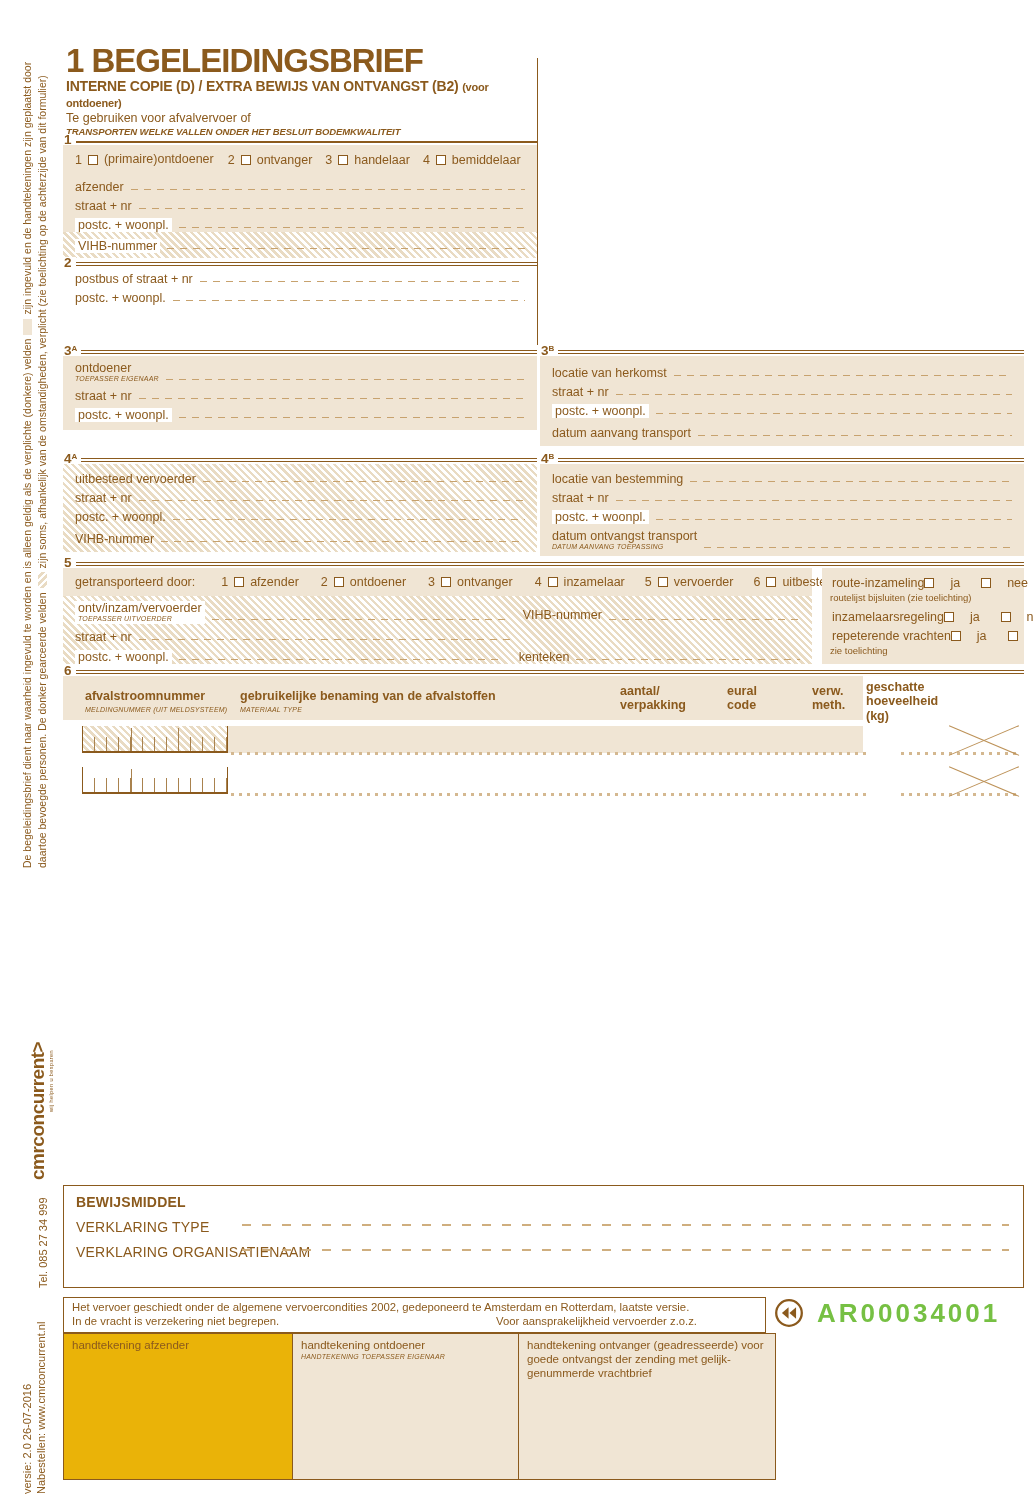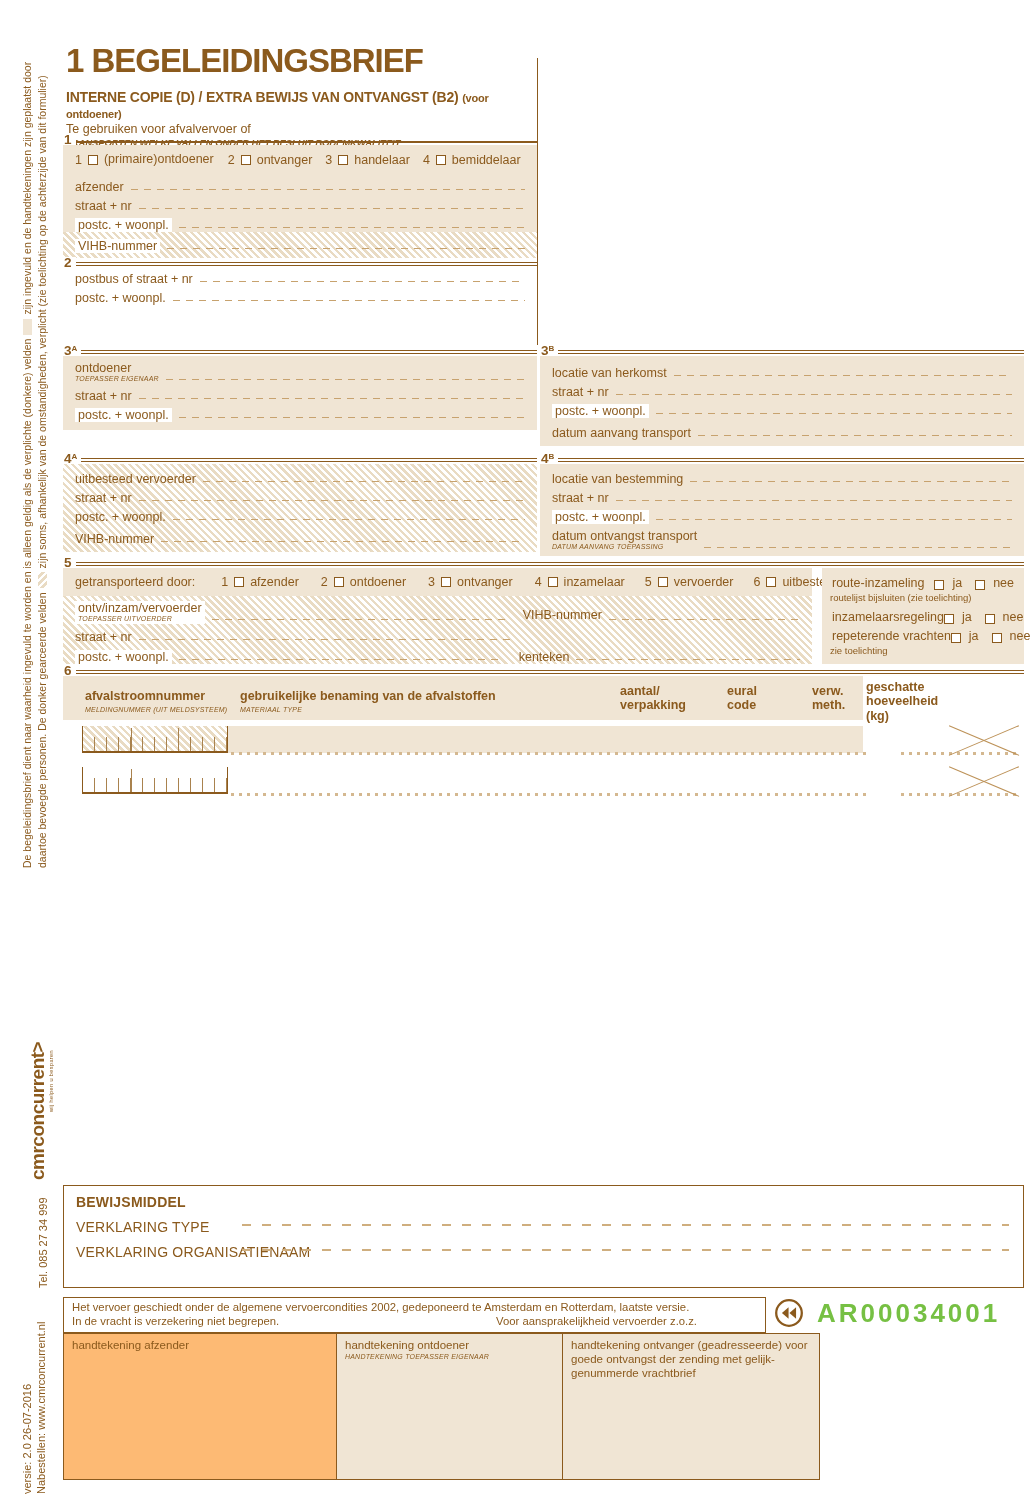--- a/index.html
+++ b/index.html
@@ -25,27 +25,27 @@
 .dash{flex:1;height:1.5px;margin:0 2px 4px 7px;
       background:repeating-linear-gradient(90deg,var(--dash) 0 7px,transparent 7px 13px)}
 .dash.fx{flex:none}
 .cb{display:inline-block;width:10px;height:10px;border:1.5px solid var(--br);background:#fff;flex:none}
 .opt{display:flex;align-items:center;gap:6px;white-space:nowrap}
 .optl2{display:flex;flex-direction:row;font-size:12.5px;line-height:1.05}
 .stack{display:flex;flex-direction:column}
 .vak{font-size:8px;vertical-align:5px;font-style:normal}
 
 #hdr .title{font-size:33px;font-weight:bold;letter-spacing:-1px;line-height:34px}
-#hdr .subtitle{font-size:14px;font-weight:bold;letter-spacing:-.2px;margin-top:11px}
+#hdr .subtitle{font-size:14px;font-weight:bold;letter-spacing:-.2px;margin-top:0}
 #hdr .subnote{font-size:11px;font-weight:bold}
 #hdr .usage{font-size:12.5px;margin-top:1px}
 #hdr .usage2{font-size:9.5px;font-style:italic;font-weight:bold;letter-spacing:-.1px;margin-top:1px}
 
 .prow{display:flex;align-items:center;justify-content:space-between;padding:0 2px}
-.jn{display:flex;align-items:flex-end;gap:8px}
+.jn{display:flex;align-items:center;gap:16px}
 .small{font-size:9.5px}
 
 .colhead{font-size:12.5px;font-weight:bold;line-height:1.15;white-space:nowrap}
 .comb{position:absolute;border:1.5px solid var(--br);border-top:none;border-bottom-width:2px}
 .comb .ticks{position:absolute;left:0;right:0;bottom:0;height:55%;
   background:repeating-linear-gradient(90deg,transparent 0 11px,#a9824e 11px 12px)}
 .comb .tdiv{position:absolute;bottom:0;width:1px;height:92%;background:#a9824e}
 .dot{position:absolute;height:2.5px;
   background:repeating-linear-gradient(90deg,#d4b890 0 3px,transparent 3px 8px)}
 .xmark{position:absolute}
@@ -444,21 +444,21 @@
 <div id="serial" class="abs" style="left:774px;top:1296px;width:250px;height:34px">
   <svg width="30" height="30" viewBox="0 0 34 34">
     <circle cx="17" cy="17" r="14.5" fill="none" stroke="#8b5a1d" stroke-width="2.6"></circle>
     <path d="M16.5 10.5 L9 17 L16.5 23.5 Z" fill="#8b5a1d"></path>
     <path d="M25 10.5 L17.5 17 L25 23.5 Z" fill="#8b5a1d"></path>
   </svg>
   <span class="num">AR00034001</span>
 </div>
 
 <div class="abs" style="left:63px;top:1333px;width:961px;display:flex">
-  <div class="sig" style="width:274px;background:#fdba74">
+  <div class="sig" style="width:230px;background:#eab308">
     <span>handtekening afzender</span>
   </div>
   <div class="sig beige" style="width:227px">
     <div>handtekening ontdoener</div>
     <div class="cap">HANDTEKENING TOEPASSER EIGENAAR</div>
   </div>
   <div class="sig beige" style="width:258px">
     <div style="white-space:normal">handtekening ontvanger (geadresseerde) voor goede ontvangst der zending met gelijk-genummerde vrachtbrief</div>
   </div>
 </div>

